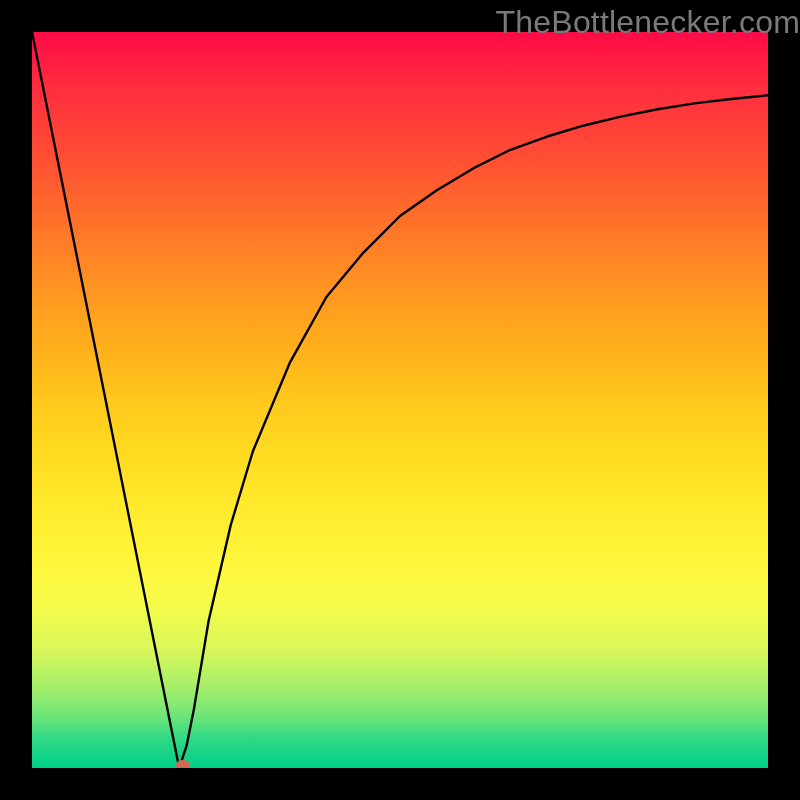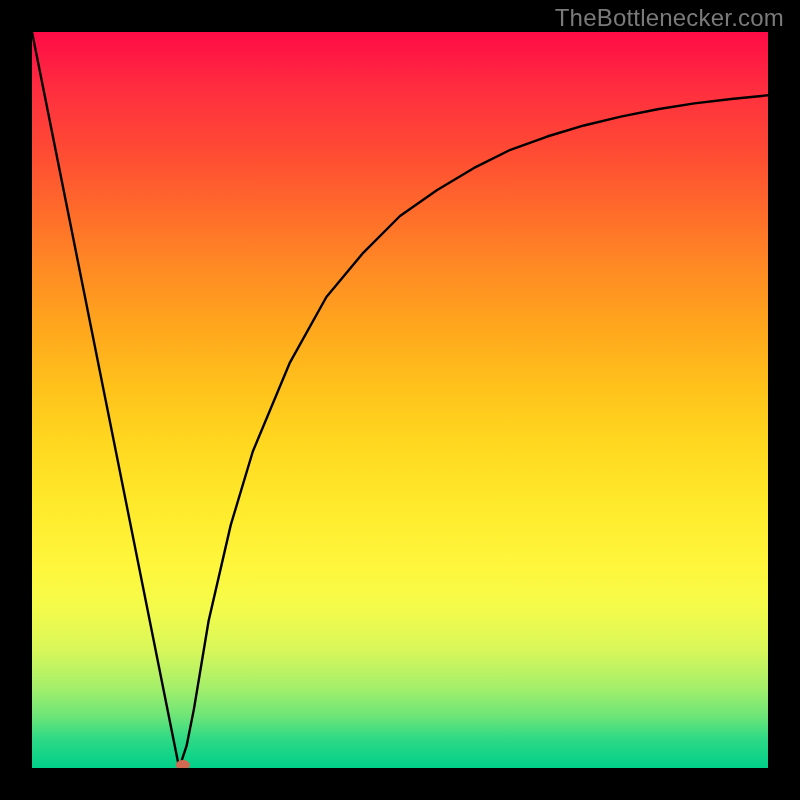--- a/index.html
+++ b/index.html
@@ -41,23 +41,23 @@
       #d8f75a 84%,
       #a5ef6a 89%,
       #6de578 93%,
       #2fd985 96%,
       #00cf8a 100%
     );
   }
   .watermark {
     position: absolute;
     top: 4px;
-    right: 16px;
+    right: 0;
     color: #7a7a7a;
-    font-size: 24px;
+    font-size: 32px;
     letter-spacing: 0.2px;
     font-weight: 400;
   }
   svg.curve {
     position: absolute;
     left: 0;
     top: 0;
     width: 736px;
     height: 736px;
   }

